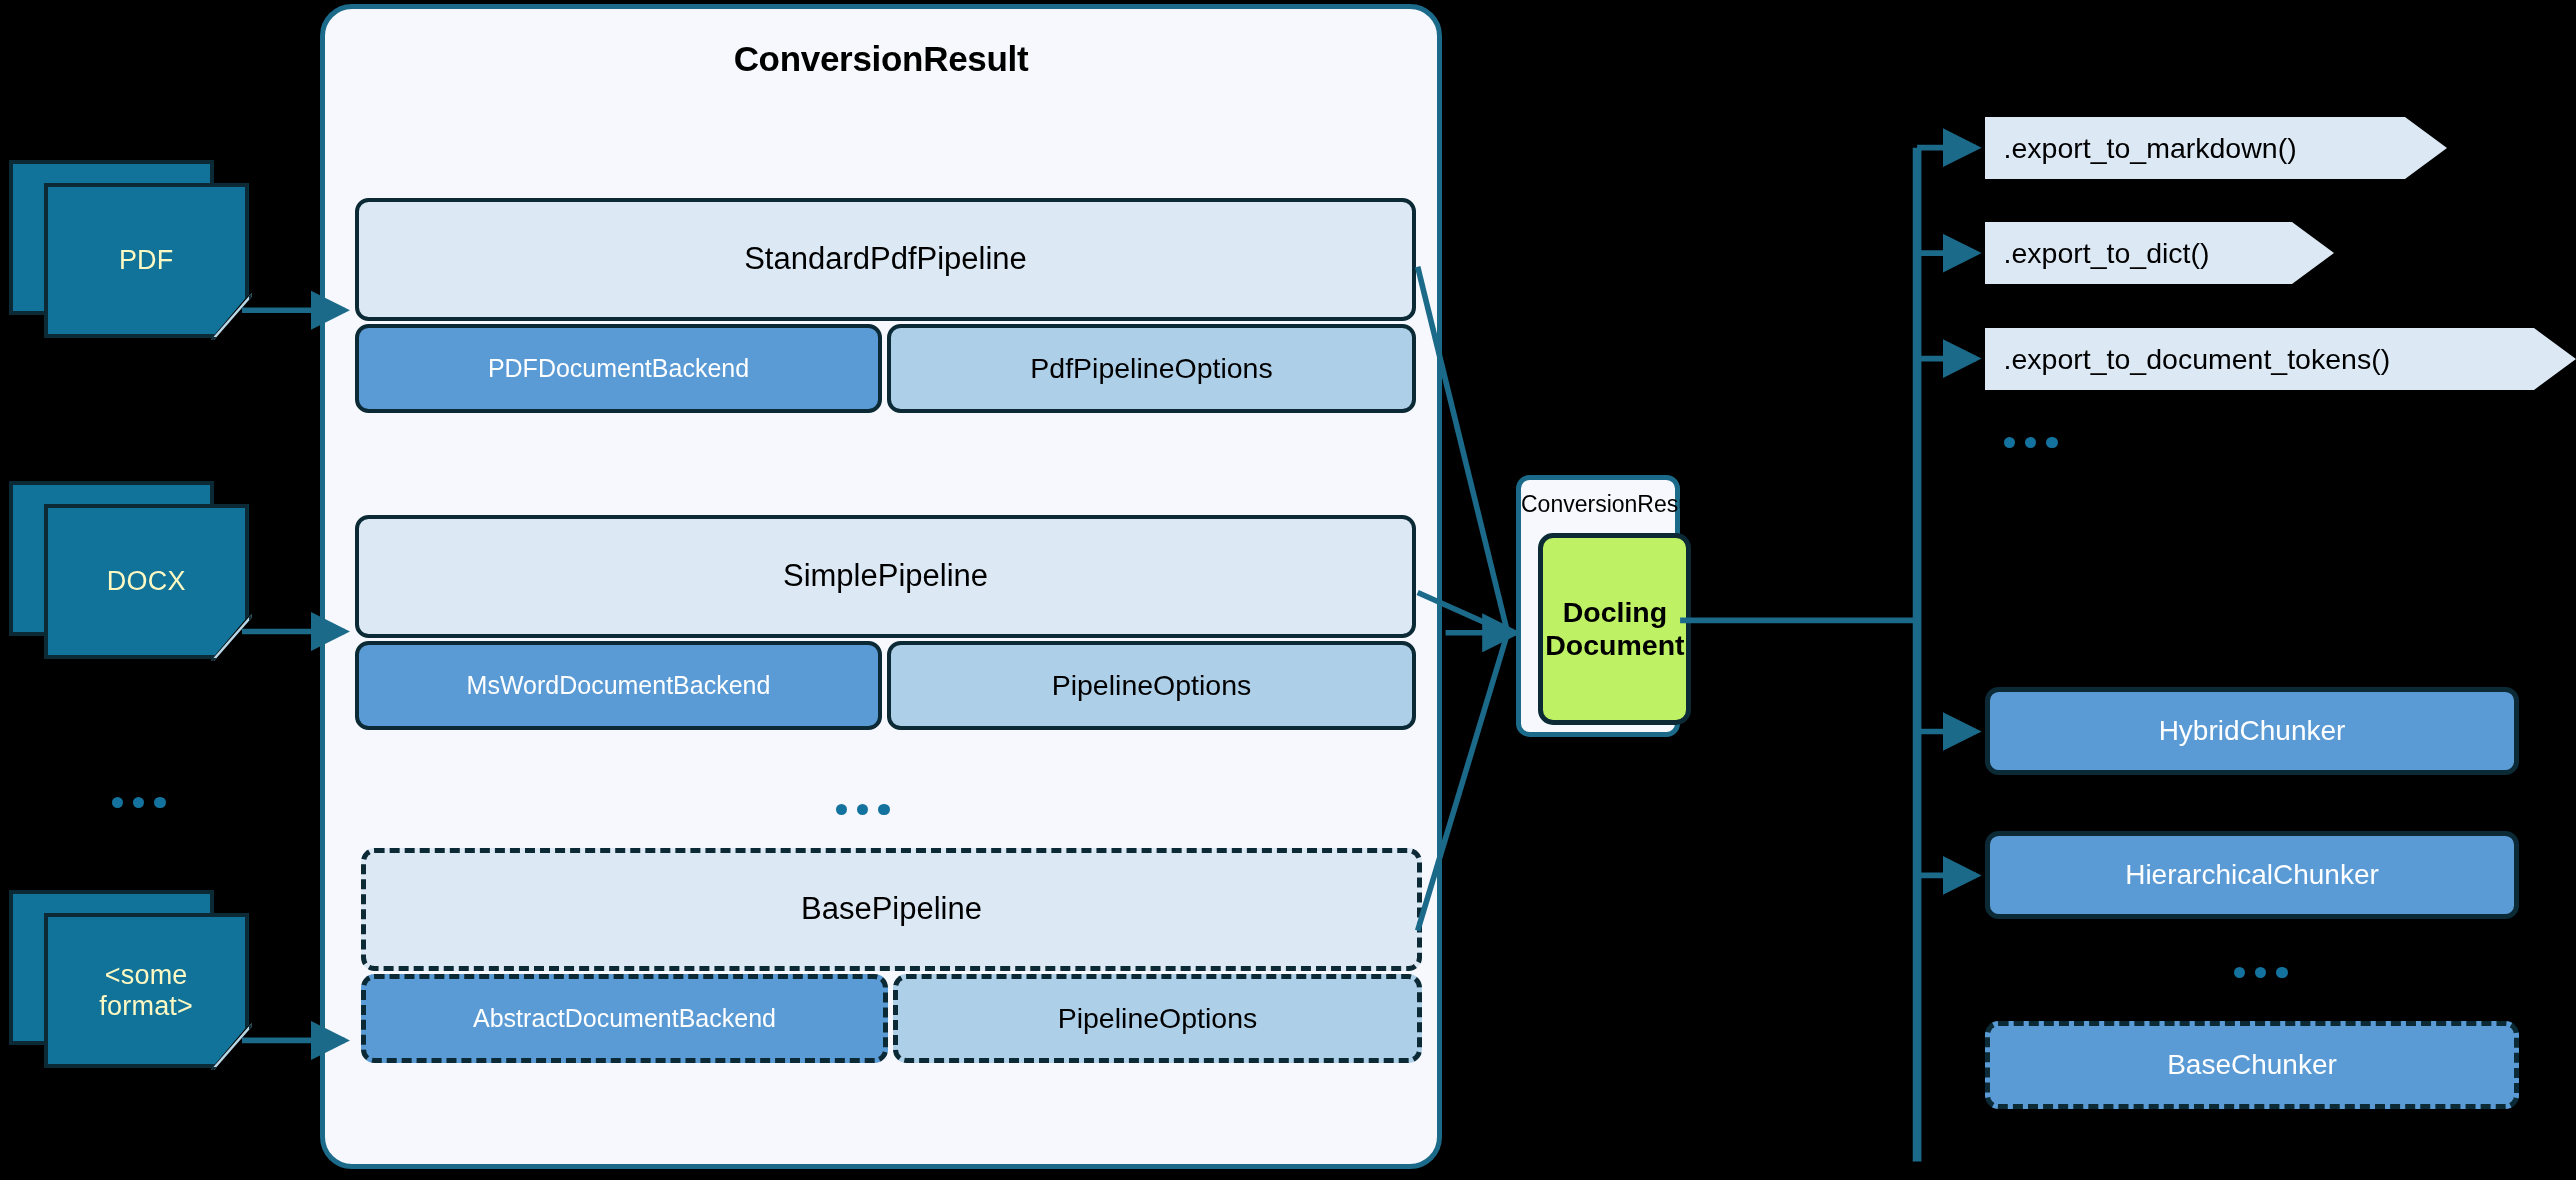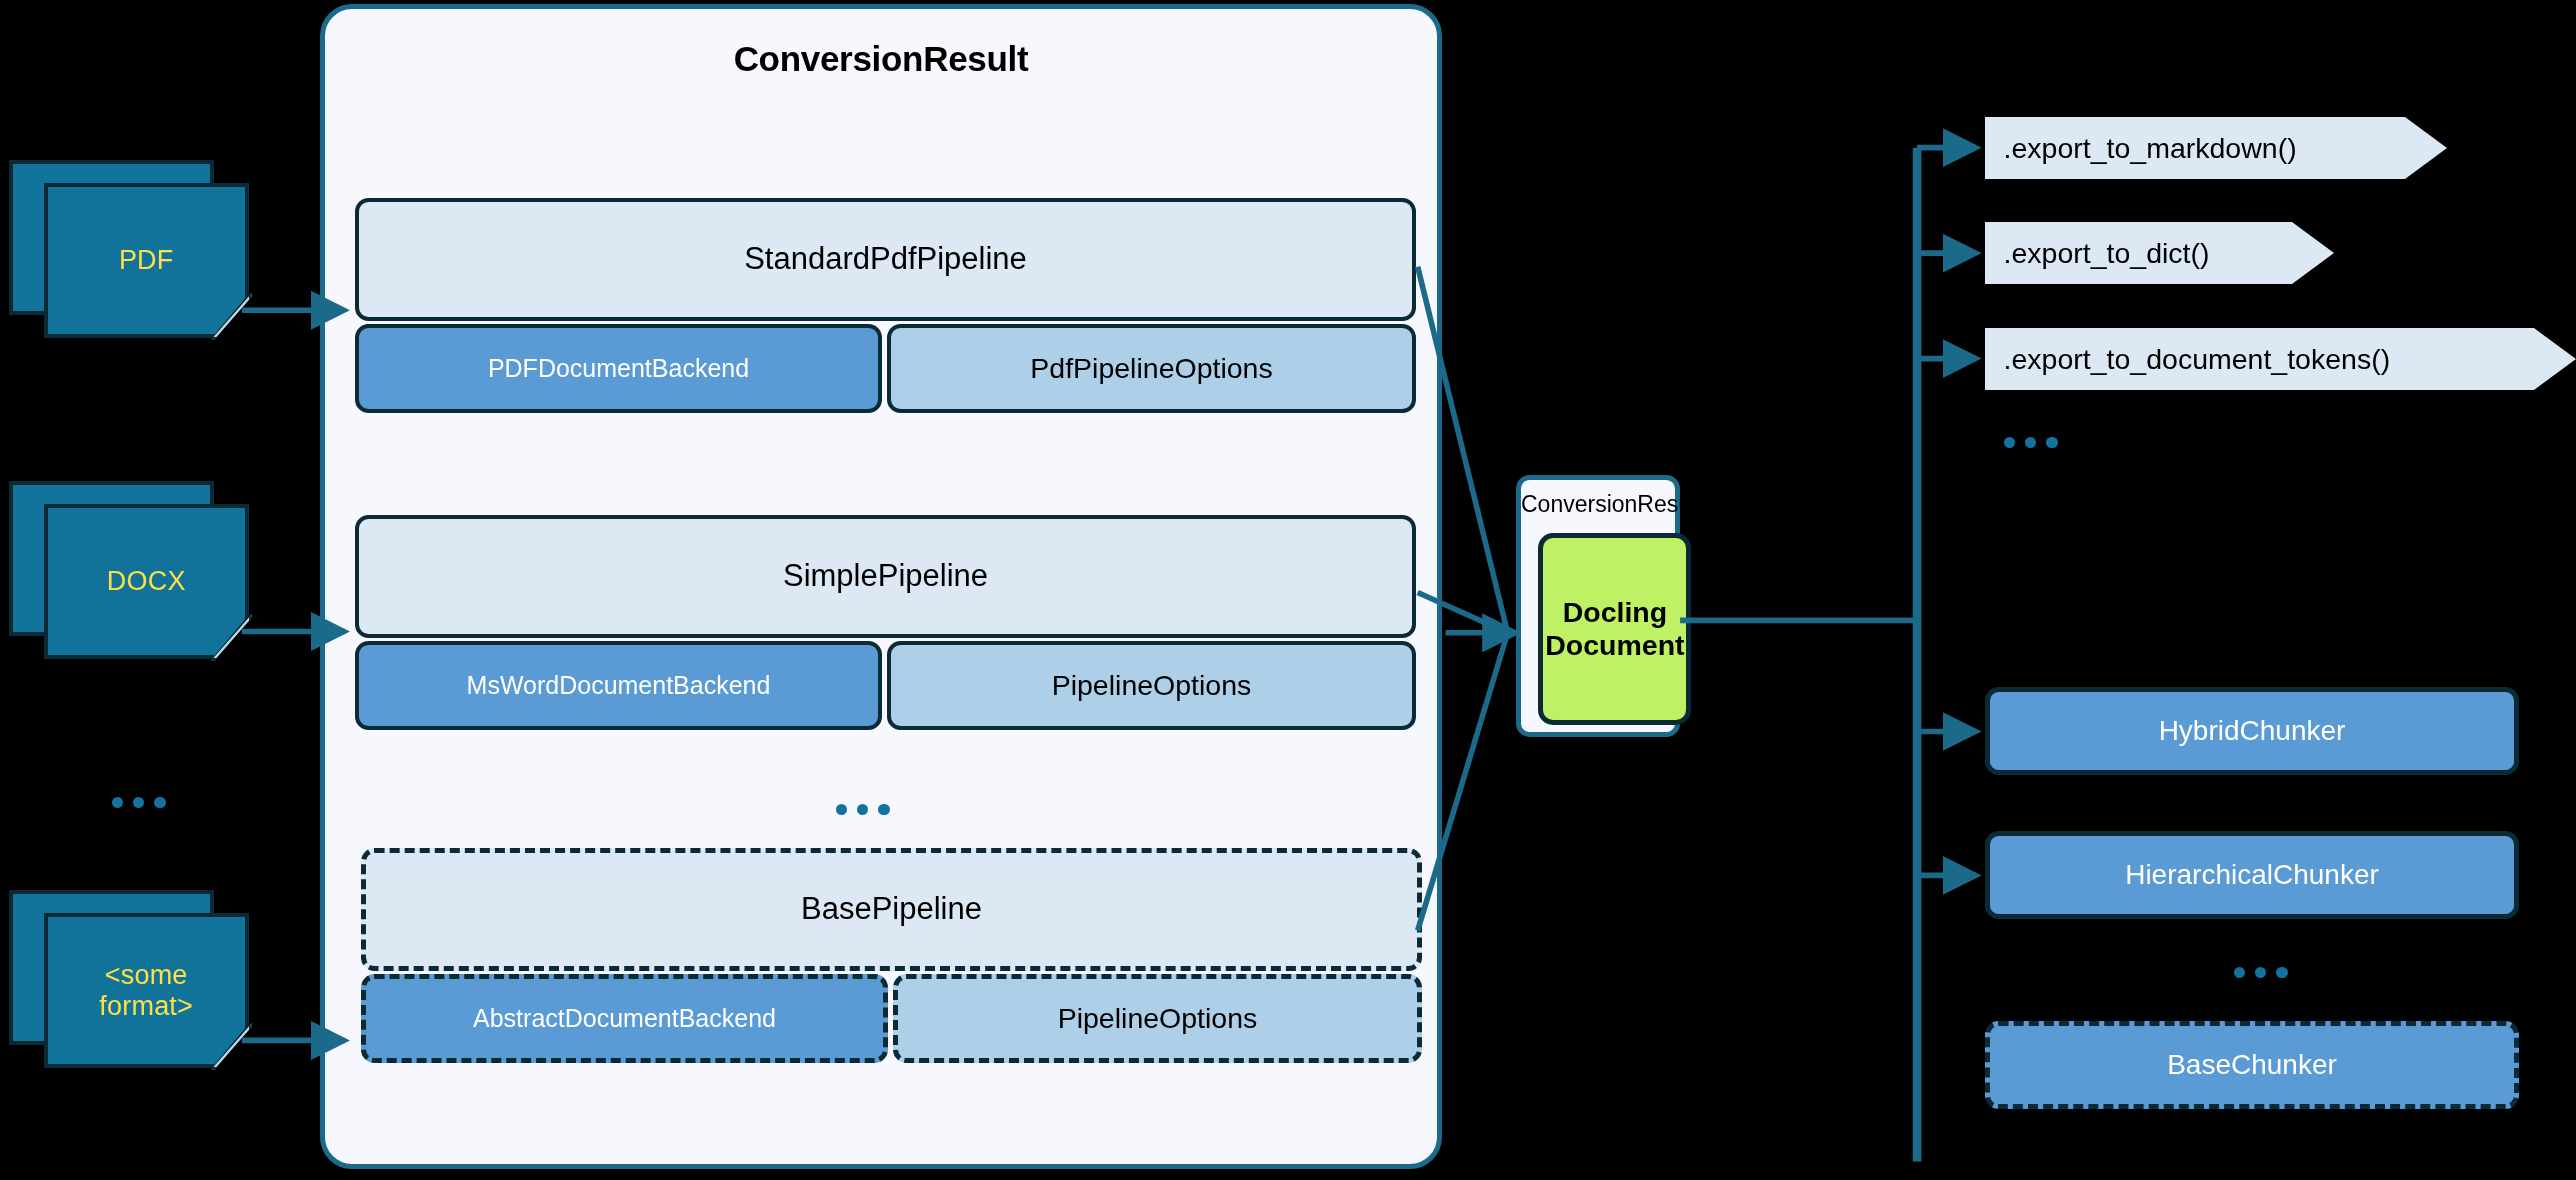--- a/index.html
+++ b/index.html
@@ -50,21 +50,21 @@
     top: 133px;
     width: 41px;
     height: 47px;
     background: #b9d7e6;
     border: 3.7px solid #0b2a35;
     box-sizing: border-box;
     clip-path: polygon(100% 0, 100% 8%, 8% 100%, 0 100%);
     transform: none;
   }
   .doc-label {
-    color: #fde047;
+    color: #fef9c3;
     font-size: 27px;
     font-weight: 400;
     text-align: center;
     line-height: 1.12;
     letter-spacing: 0.2px;
     padding: 0 5px;
     position: relative;
     z-index: 3;
   }
 

